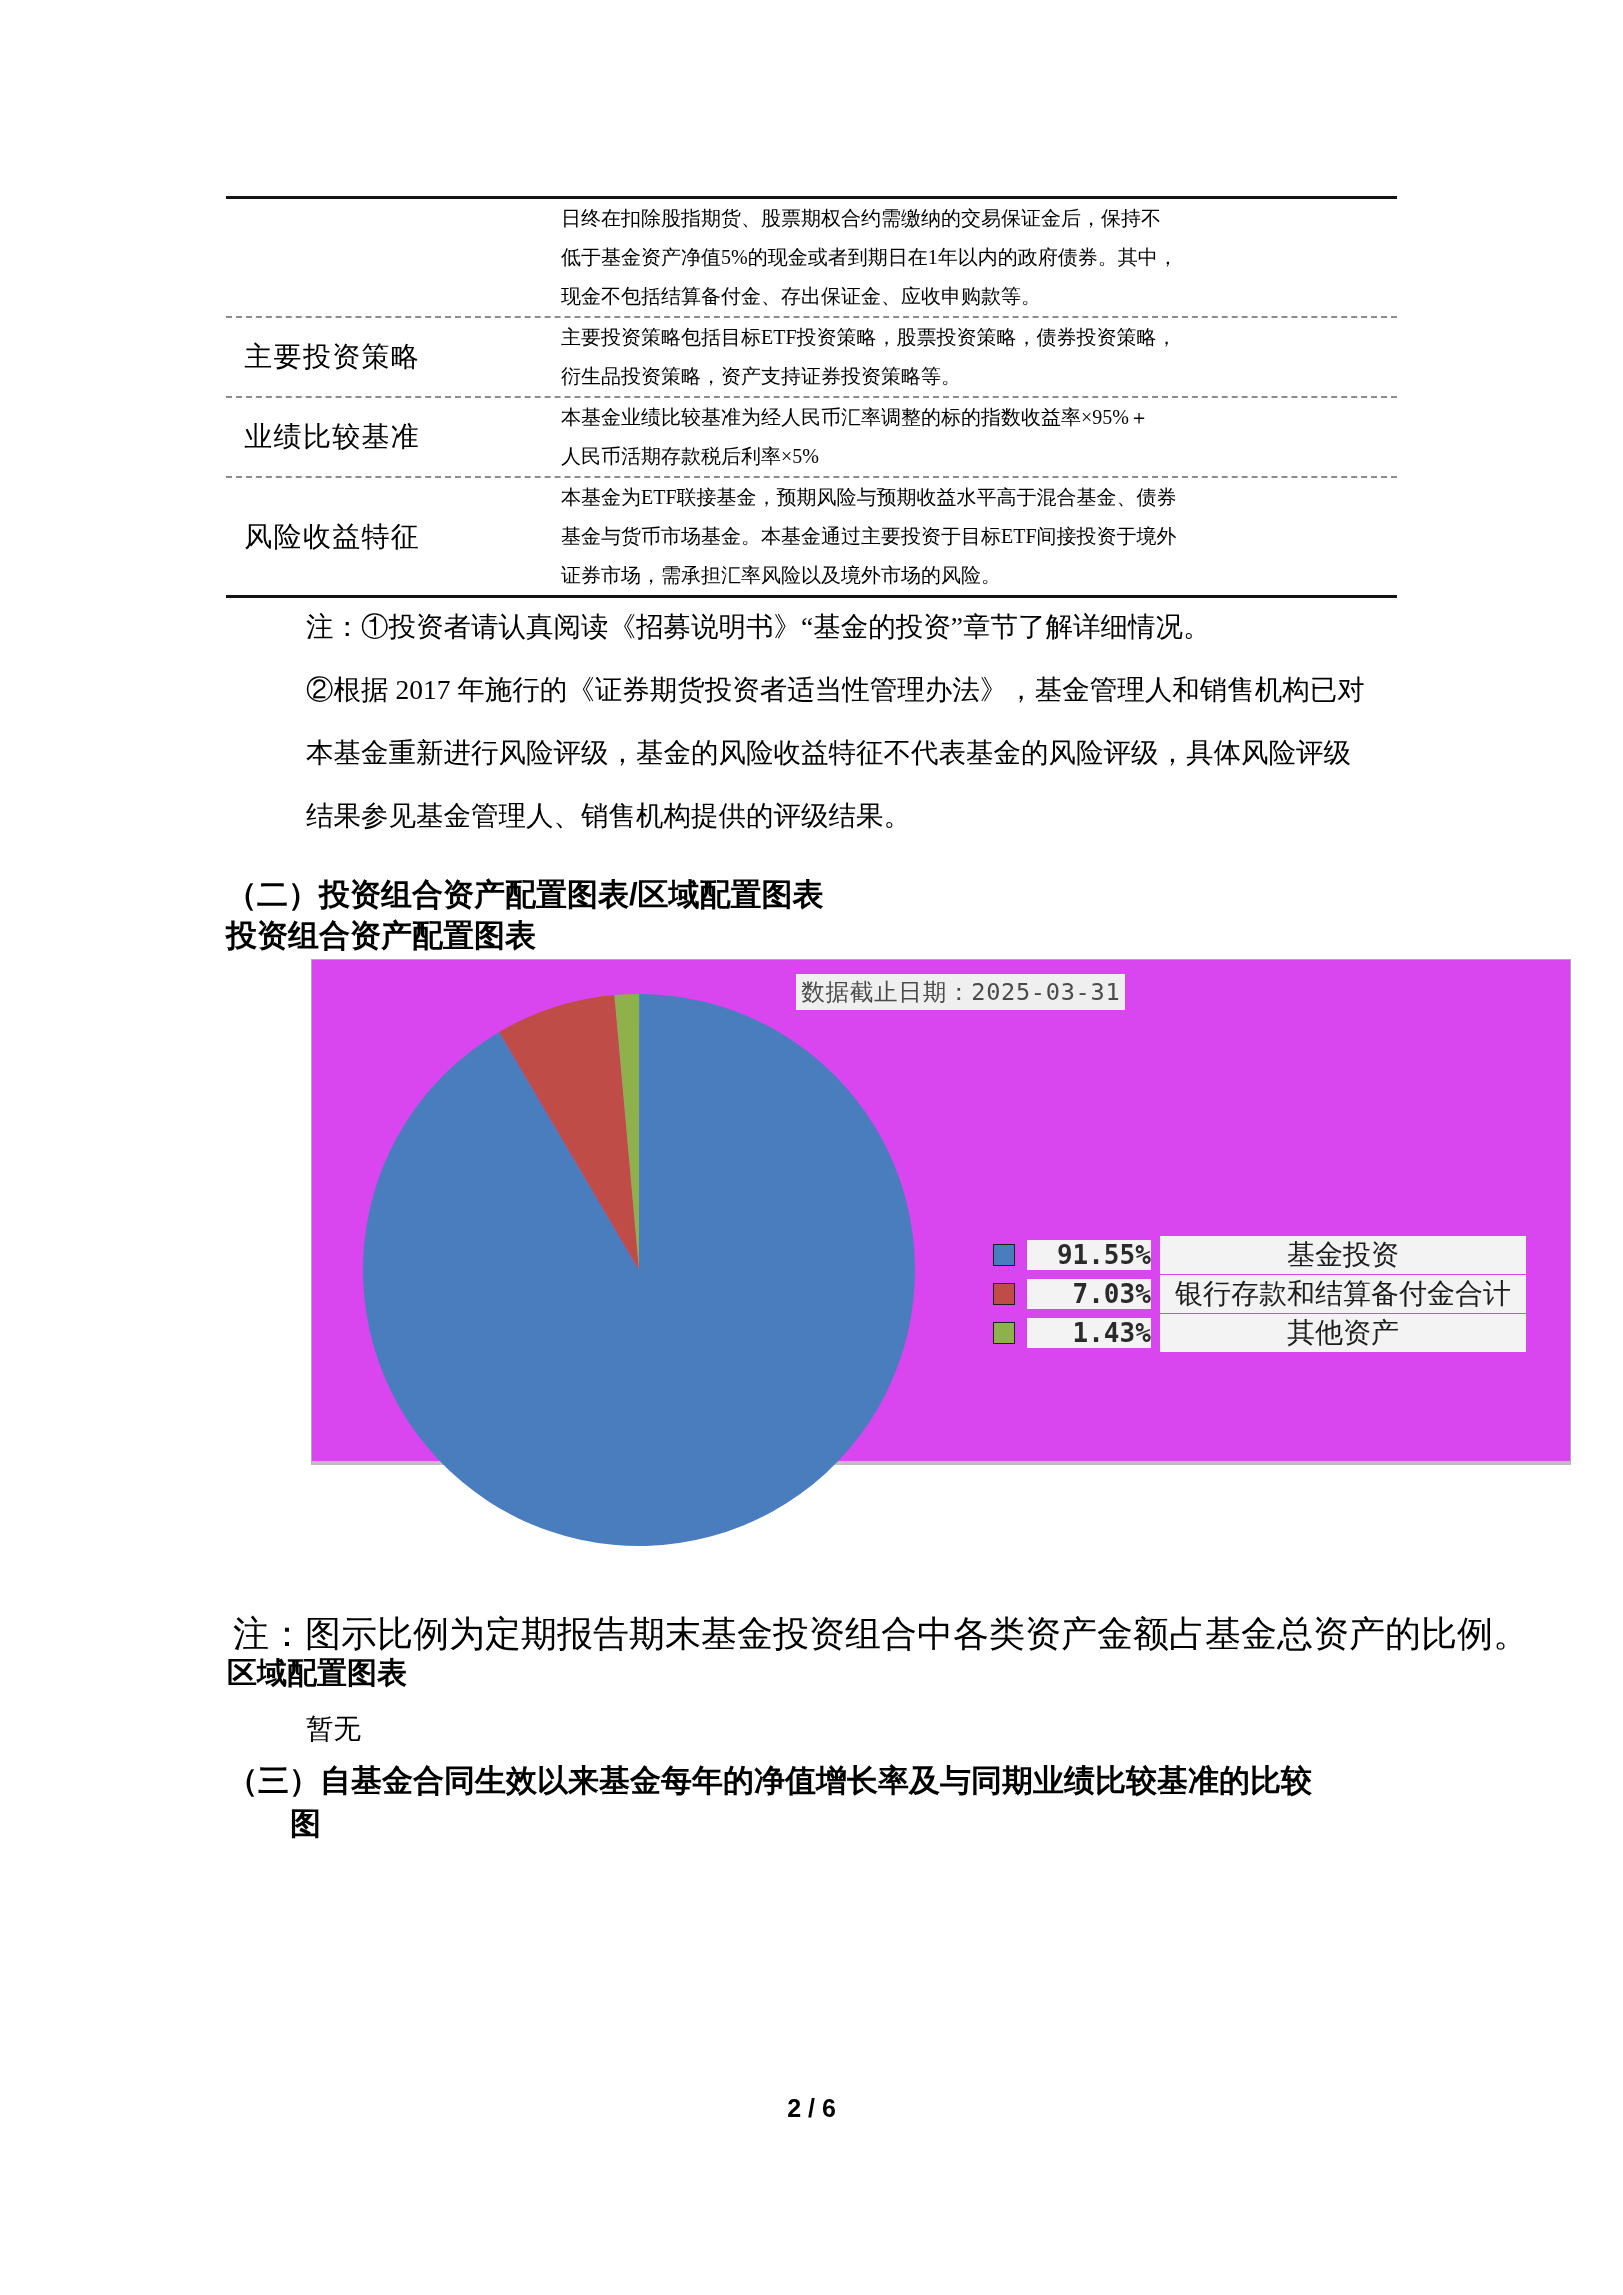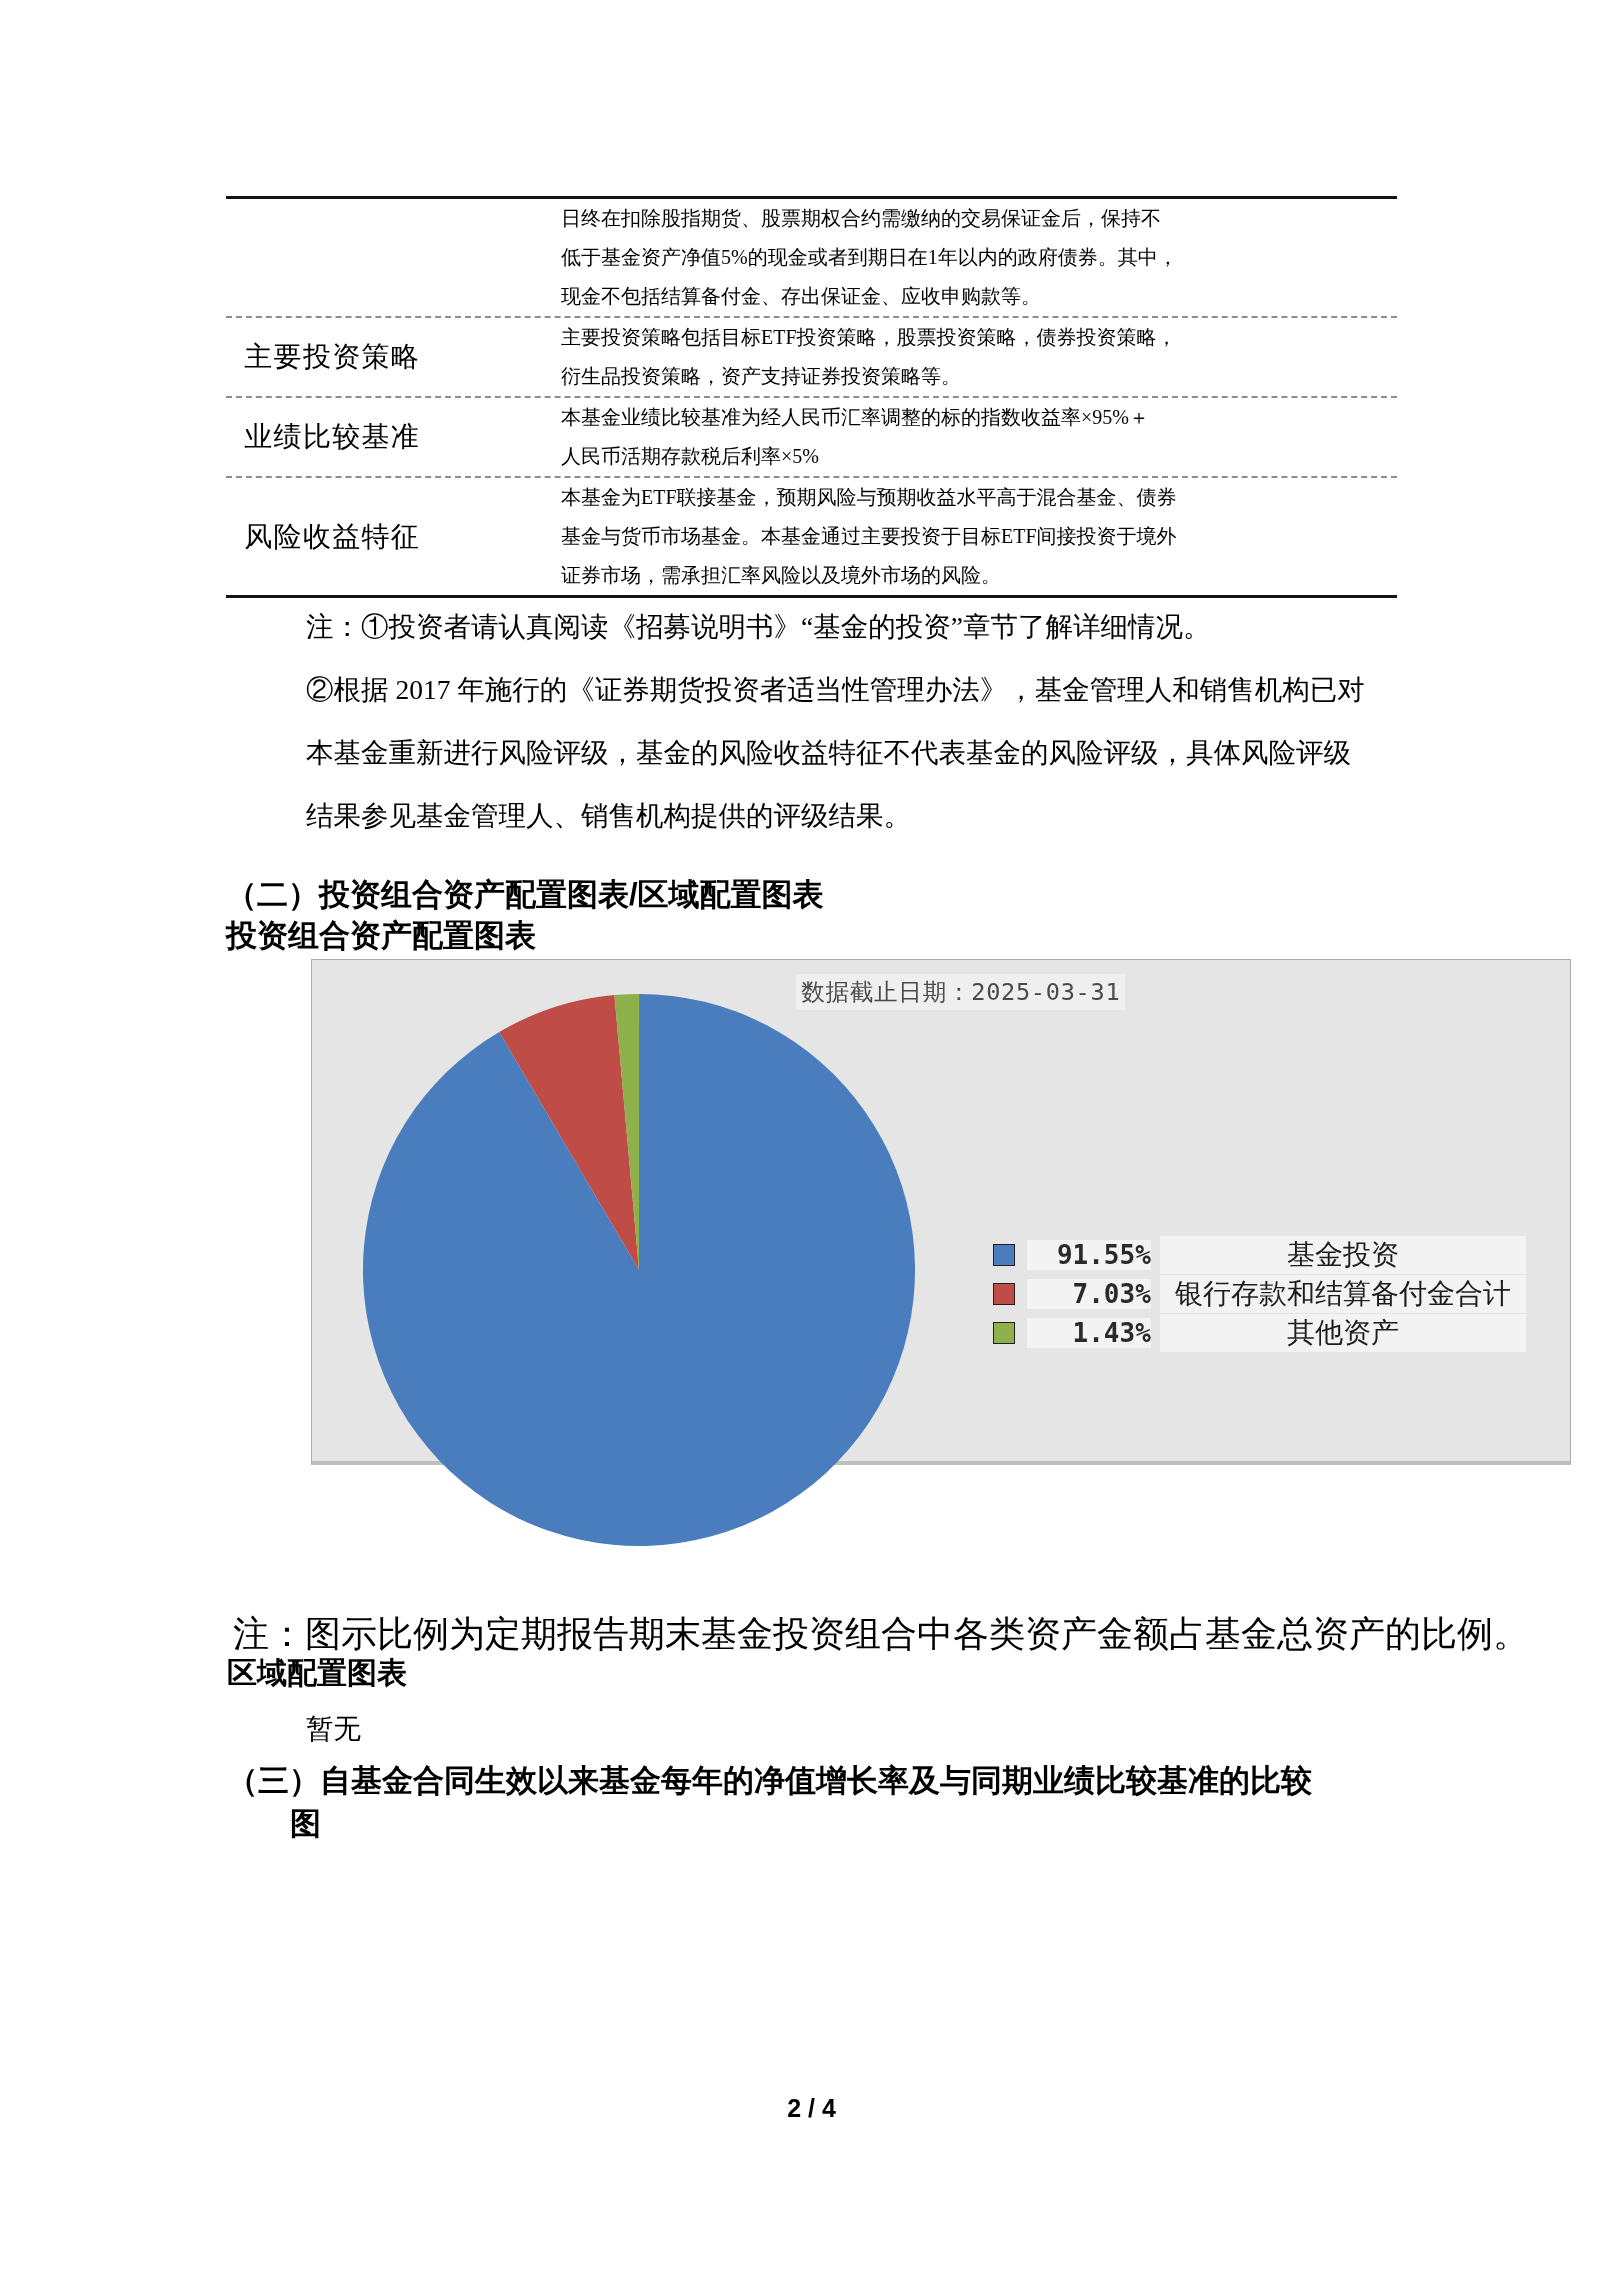--- a/index.html
+++ b/index.html
@@ -36,21 +36,21 @@
     font-weight:bold;font-size:31px;line-height:38px;white-space:nowrap;
   }
   .h2-title{left:226px;top:876px;}
   .h2-sub{left:226px;top:917px;}
   .region-title{left:227px;top:1654px;font-size:30px;}
   .h3-title{left:227px;top:1759px;width:1184px;font-size:31px;line-height:43px;white-space:normal;}
   .h3-line2{padding-left:63px;}
   
   .chart-box{
     position:absolute;left:311px;top:959px;width:1260px;height:506px;
-    background:#e5e5e5;
+    background:#d946ef;
     border:1.3px solid #acacac;border-bottom:4.6px solid #bebebe;
     box-sizing:border-box;
   }
   .chart-date{
     position:absolute;left:484px;top:14.4px;
     font-family:"DejaVu Sans Mono","Liberation Mono",monospace;
     font-size:23.6px;color:#4a4a4a;background:#efefef;
     padding:2px 5.2px;letter-spacing:0.7px;white-space:nowrap;
   }
   .pie-svg{position:absolute;left:49px;top:32px;width:556px;height:556px;}
@@ -156,15 +156,15 @@
   <div class="chart-note">注：图示比例为定期报告期末基金投资组合中各类资产金额占基金总资产的比例。</div>
 
   <div class="h-bold region-title">区域配置图表</div>
   <div class="region-empty">暂无</div>
 
   <div class="h-bold h3-title">
     <div>（三）自基金合同生效以来基金每年的净值增长率及与同期业绩比较基准的比较</div>
     <div class="h3-line2">图</div>
   </div>
 
-  <div class="footer">2 / 4</div>
+  <div class="footer">2 / 6</div>
 </div>
 
 
 </body></html>

